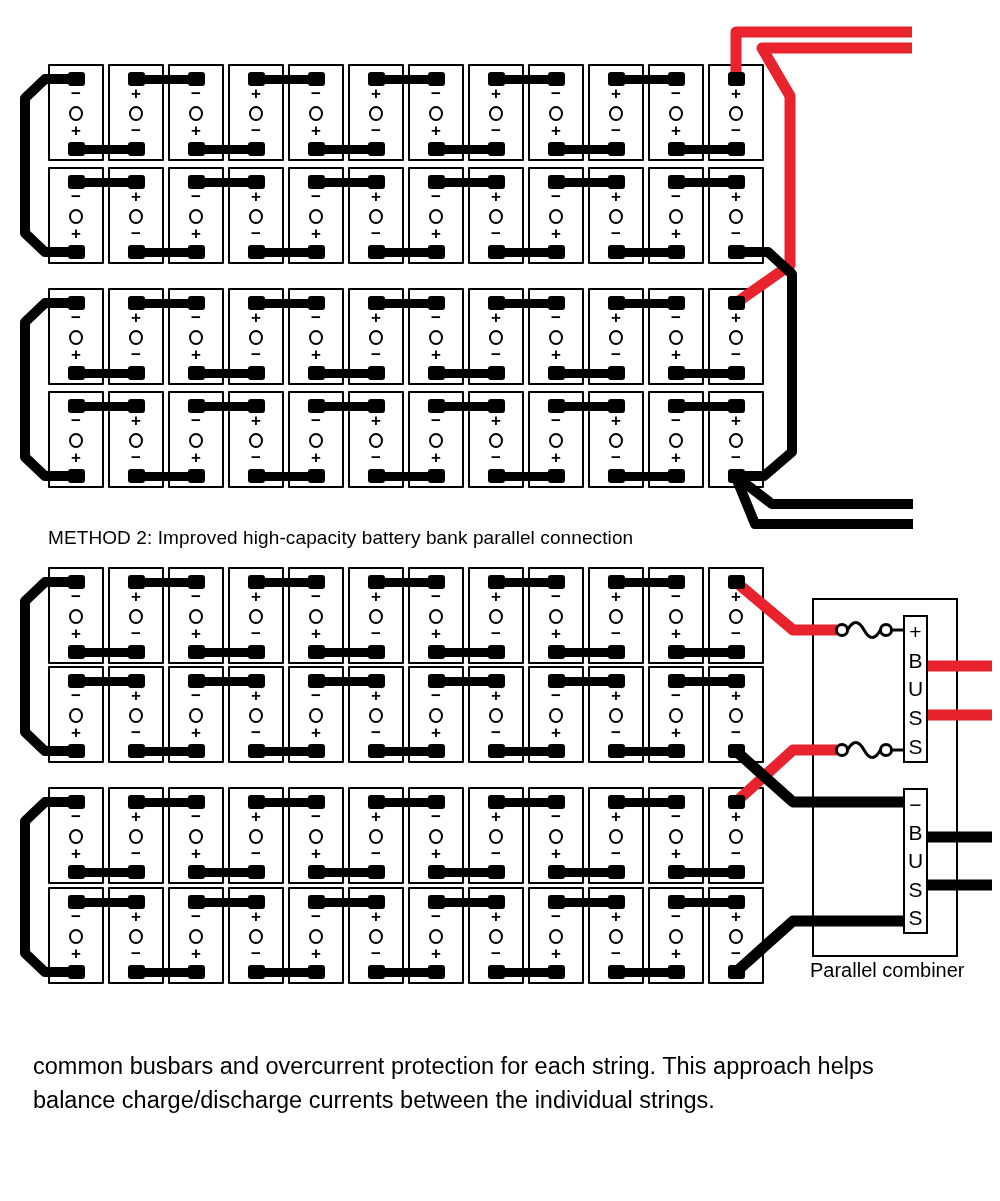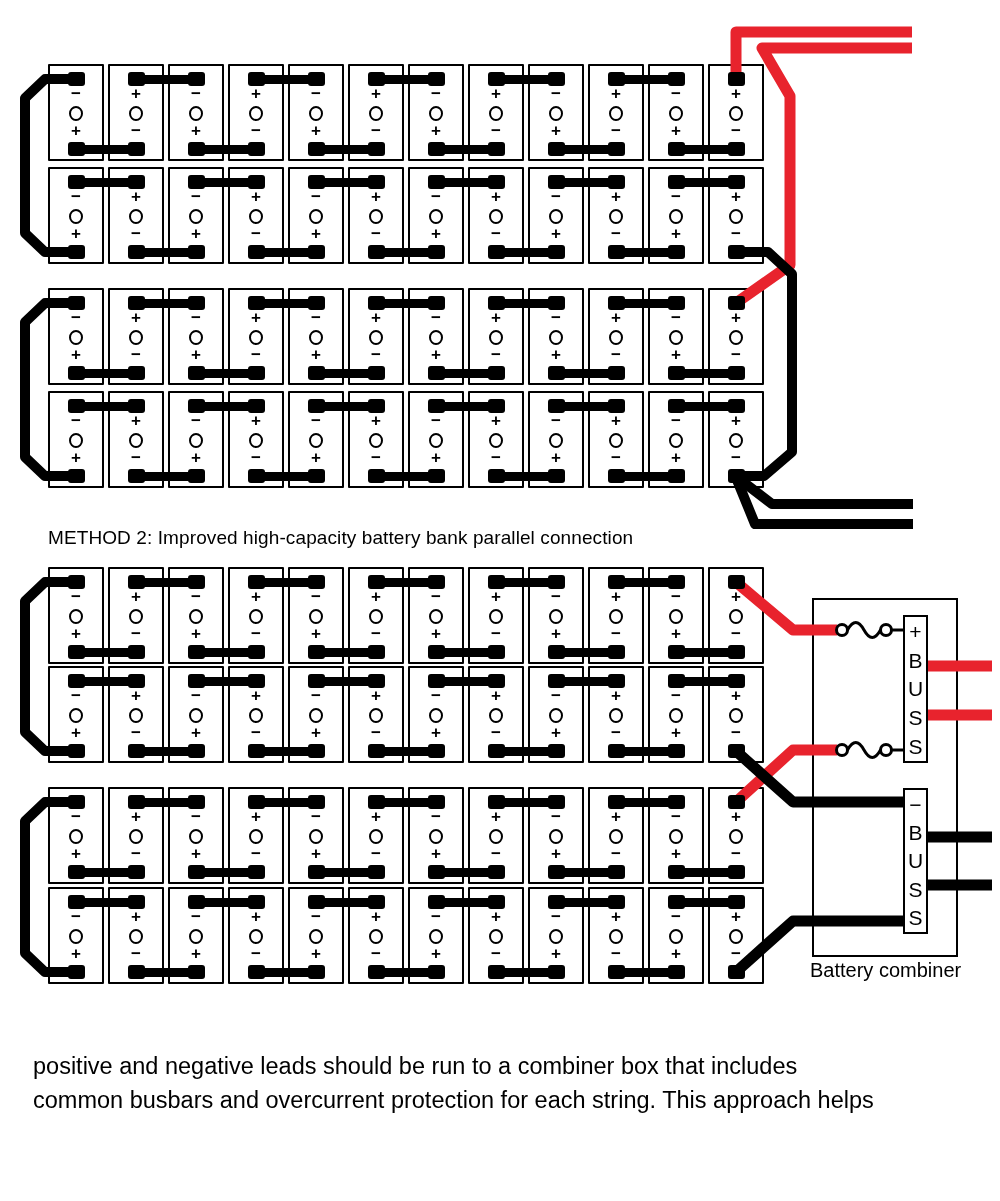--- a/index.html
+++ b/index.html
@@ -737,19 +737,19 @@
       <span>S</span>
       <span>S</span>
     </div>
   <div class="bus" id="neg-bus" style="left: 903px; top: 788px; width: 25px; height: 146px;">
       <span>−</span>
       <span>B</span>
       <span>U</span>
       <span>S</span>
       <span>S</span>
     </div>
-  <div class="combiner-label" style="left:810px;top:959px">Battery combiner</div>
+  <div class="combiner-label" style="left:810px;top:959px">Parallel combiner</div>
 
   <div class="caption">
-    <div>positive and negative leads should be run to a combiner box that includes</div>
     <div>common busbars and overcurrent protection for each string. This approach helps</div>
+    <div>balance charge/discharge currents between the individual strings.</div>
   </div>
 </div>
 
 </body></html>

